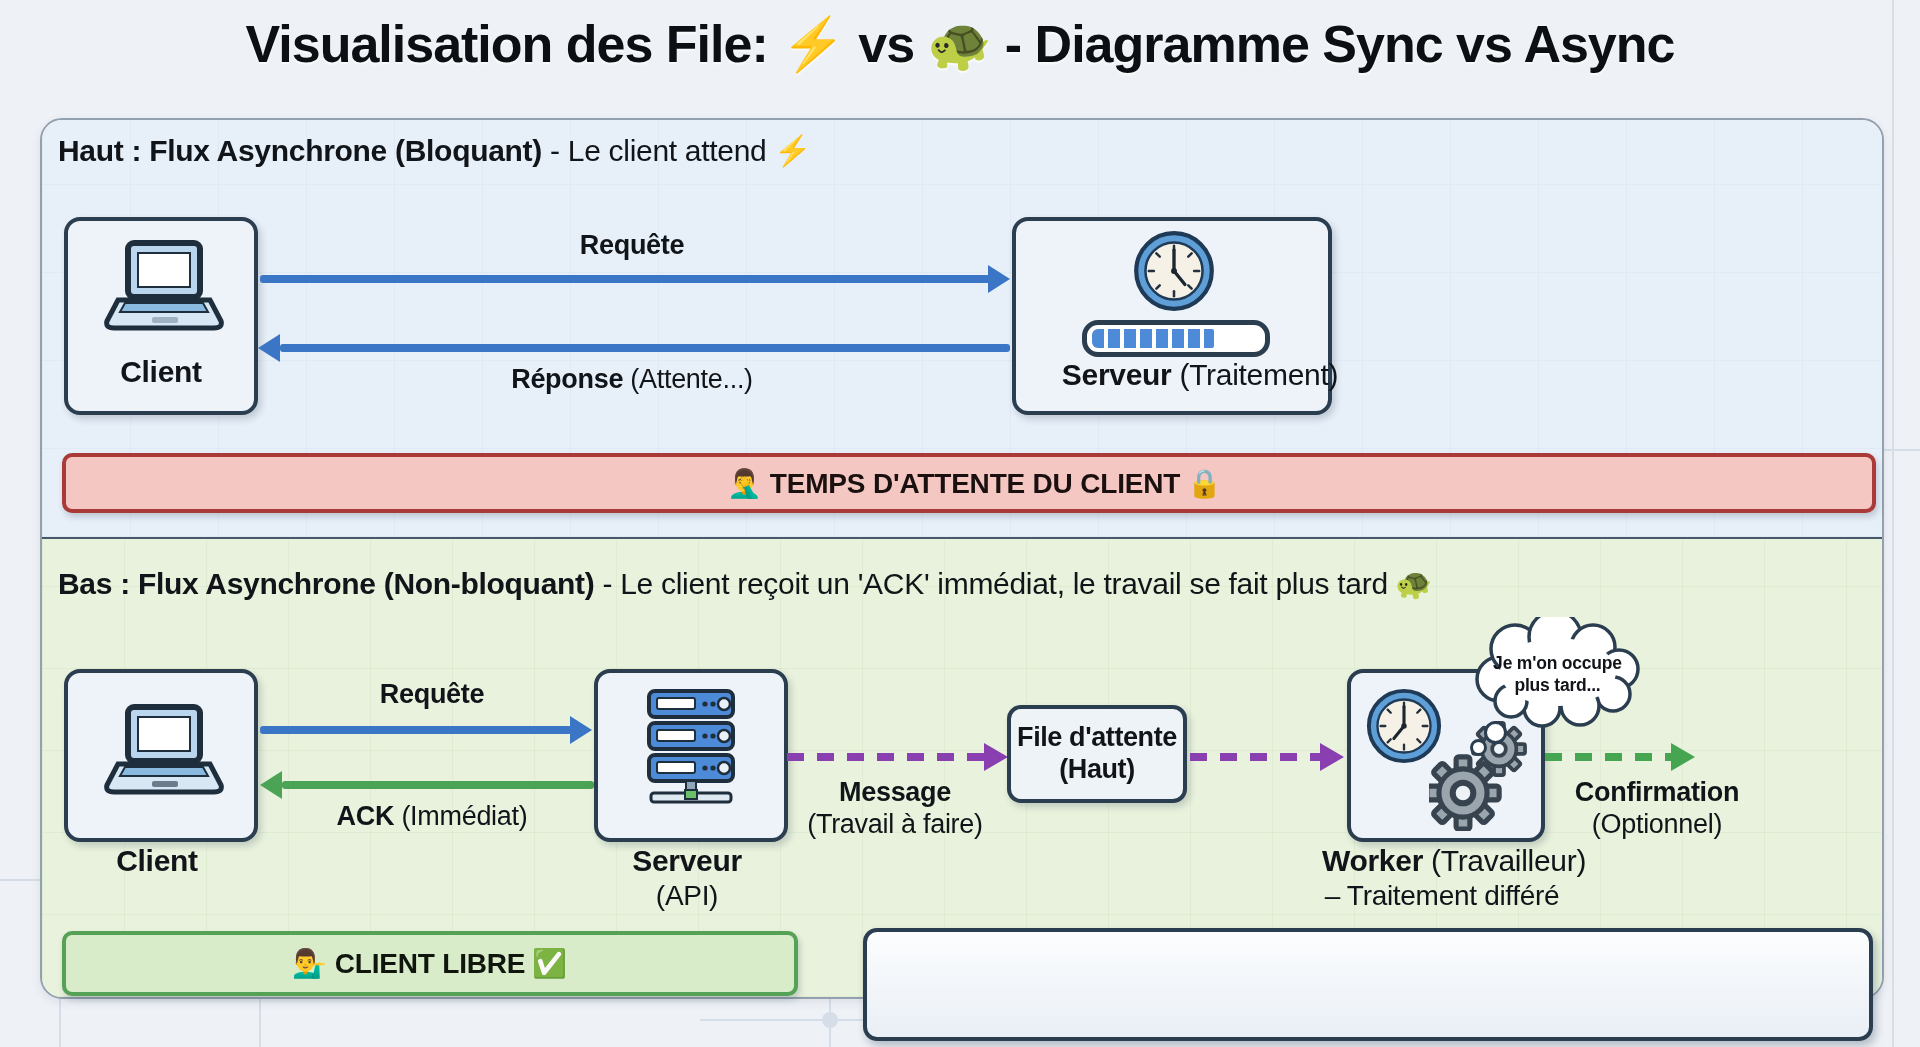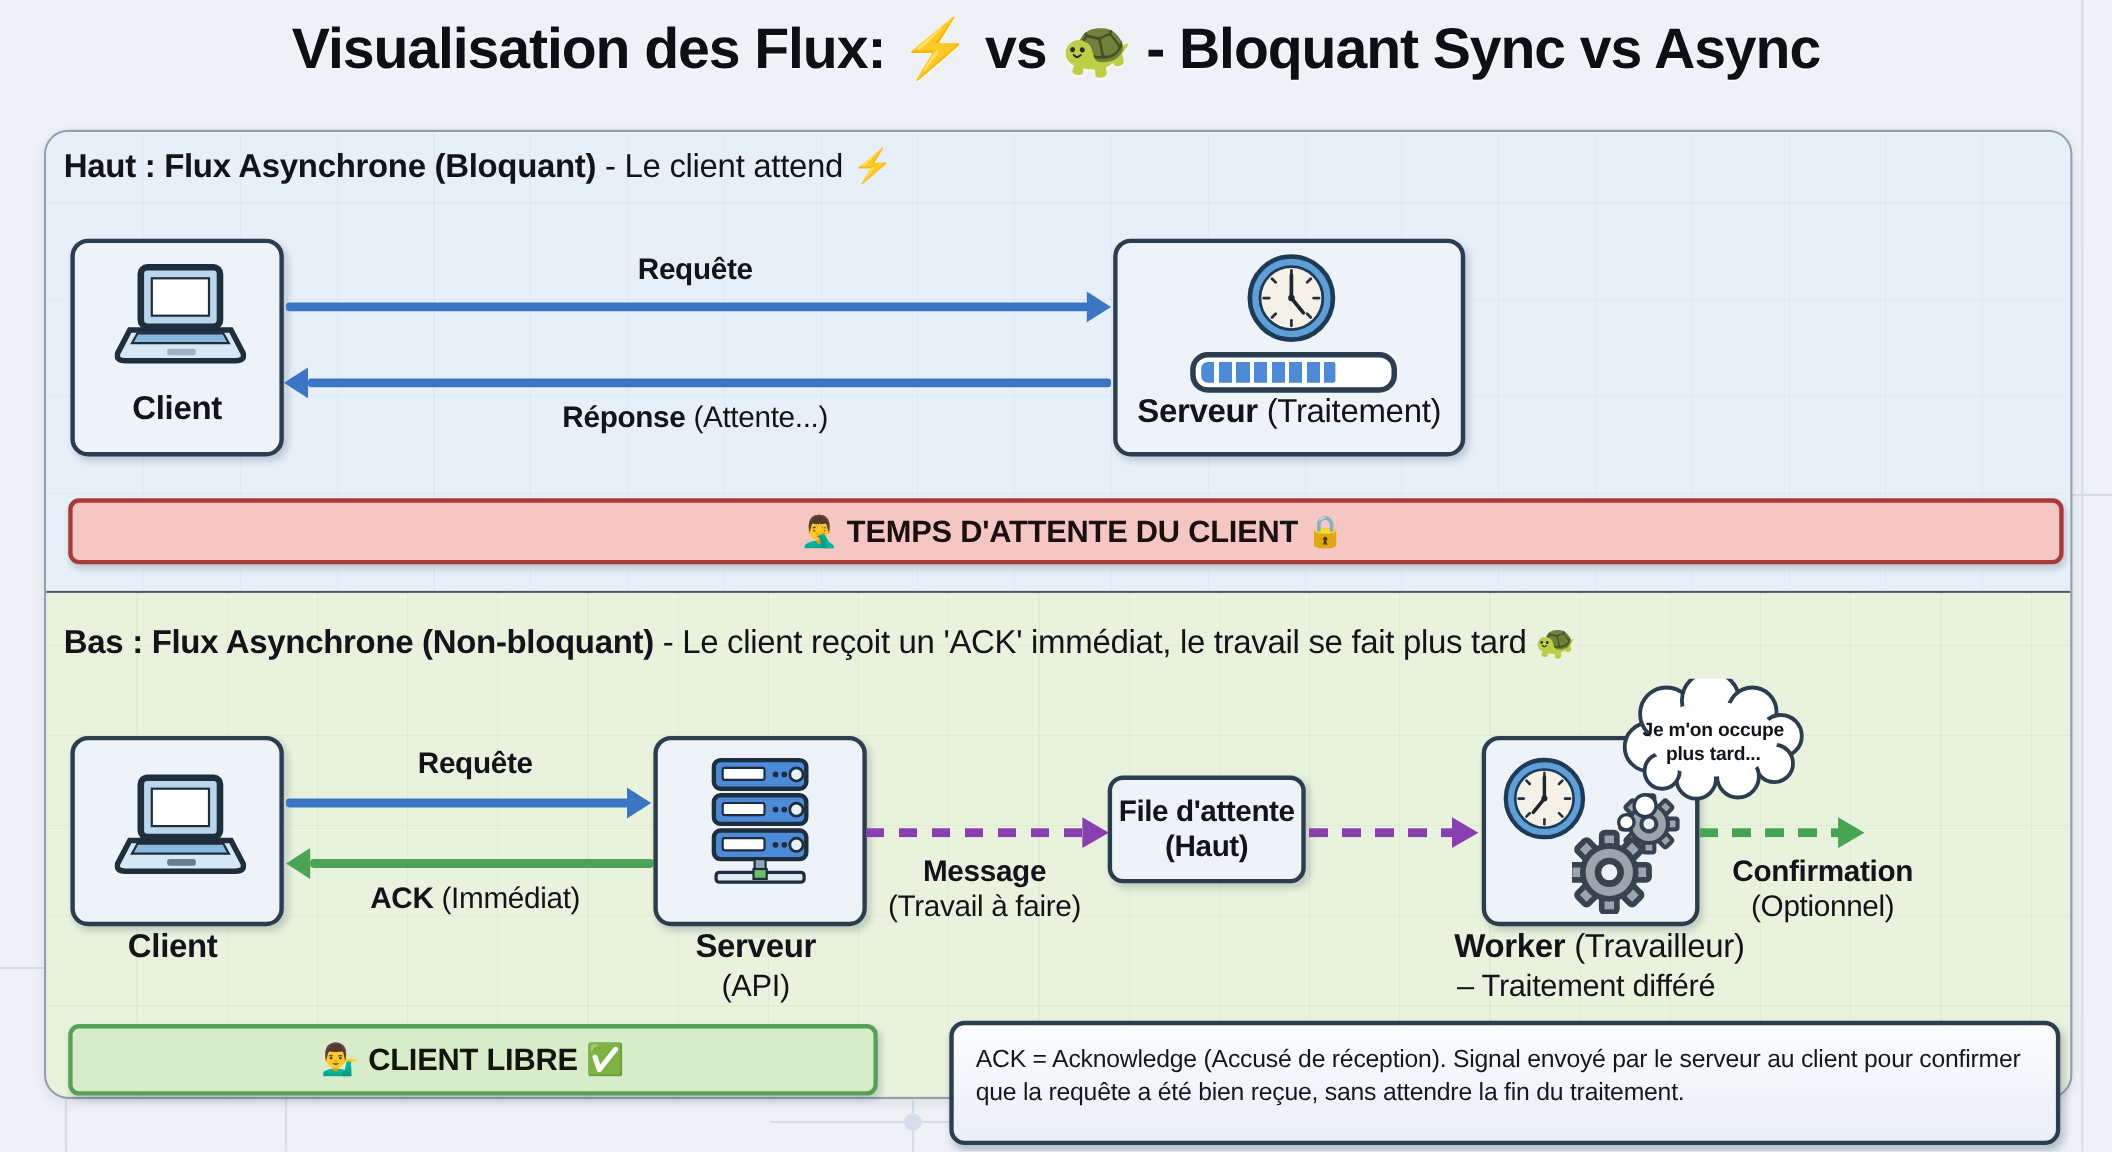--- a/index.html
+++ b/index.html
@@ -144,21 +144,21 @@
       <path d="M0 880 h260 v167 M120 940 h220 M60 810 v237"></path>
       <rect x="150" y="928" width="24" height="24"></rect>
       <circle cx="260" cy="880" r="7" fill="#b7c7d8"></circle>
       <path d="M700 1020 h420 M830 960 v87"></path>
       <circle cx="830" cy="1020" r="7" fill="#b7c7d8"></circle>
       <rect x="1855" y="260" width="20" height="20"></rect>
       <rect x="1858" y="555" width="20" height="20"></rect>
     </g>
   </svg>
 
-  <div class="main-title">Visualisation des Flux: ⚡ vs 🐢 - Bloquant Sync vs Async</div>
+  <div class="main-title">Visualisation des File: ⚡ vs 🐢 - Diagramme Sync vs Async</div>
 
   <div class="frame">
 
     <div class="sync-section">
 
       <div class="section-heading" style="left:16px;top:13px;">
         <span class="hb">Haut : Flux Asynchrone (Bloquant)</span><span> - Le client attend ⚡</span>
       </div>
 
       <div class="node" style="left:22px;top:97px;width:186px;height:190px;">
@@ -206,21 +206,21 @@
           </g>
           <g stroke="#1c2630" stroke-width="4" stroke-linecap="round">
             <line x1="50" y1="50" x2="50" y2="25"></line>
             <line x1="50" y1="50" x2="63" y2="66"></line>
           </g>
           <circle cx="50" cy="50" r="3.5" fill="#1c2630"></circle>
         </svg>
         <div class="progress" style="left:66px;top:99px;width:178px;height:27px;">
           <div class="progress-fill"></div>
         </div>
-        <div class="node-label" style="left:0;width:100%;top:137px;">
+        <div class="node-label" style="left:0;width:100%;top:137px;padding-left:28px;">
           <span class="lb">Serveur</span><span> (Traitement)</span>
         </div>
       </div>
 
       <div class="banner red" style="left:20px;top:333px;width:1794px;height:52px;">🤦‍♂️ TEMPS D'ATTENTE DU CLIENT 🔒</div>
     </div>
 
     <div class="async-section">
 
       <div class="section-heading" style="left:16px;top:27px;">
@@ -410,16 +410,15 @@
           <span>(Optionnel)</span>
         </div>
       </div>
 
 
       <div class="banner green" style="left:20px;top:392px;width:728px;height:57px;">💁‍♂️ CLIENT LIBRE ✅</div>
     </div>
   </div>
 
   <div class="legend" style="left:863px;top:928px;width:1010px;height:113px;">
-    <div class="legend-body">ACK = Acknowledge (Accusé de réception). Signal envoyé par le serveur au client pour confirmer que la requête a été bien reçue, sans attendre la fin du traitement.</div>
   </div>
 
 </div>
 
 </body></html>

